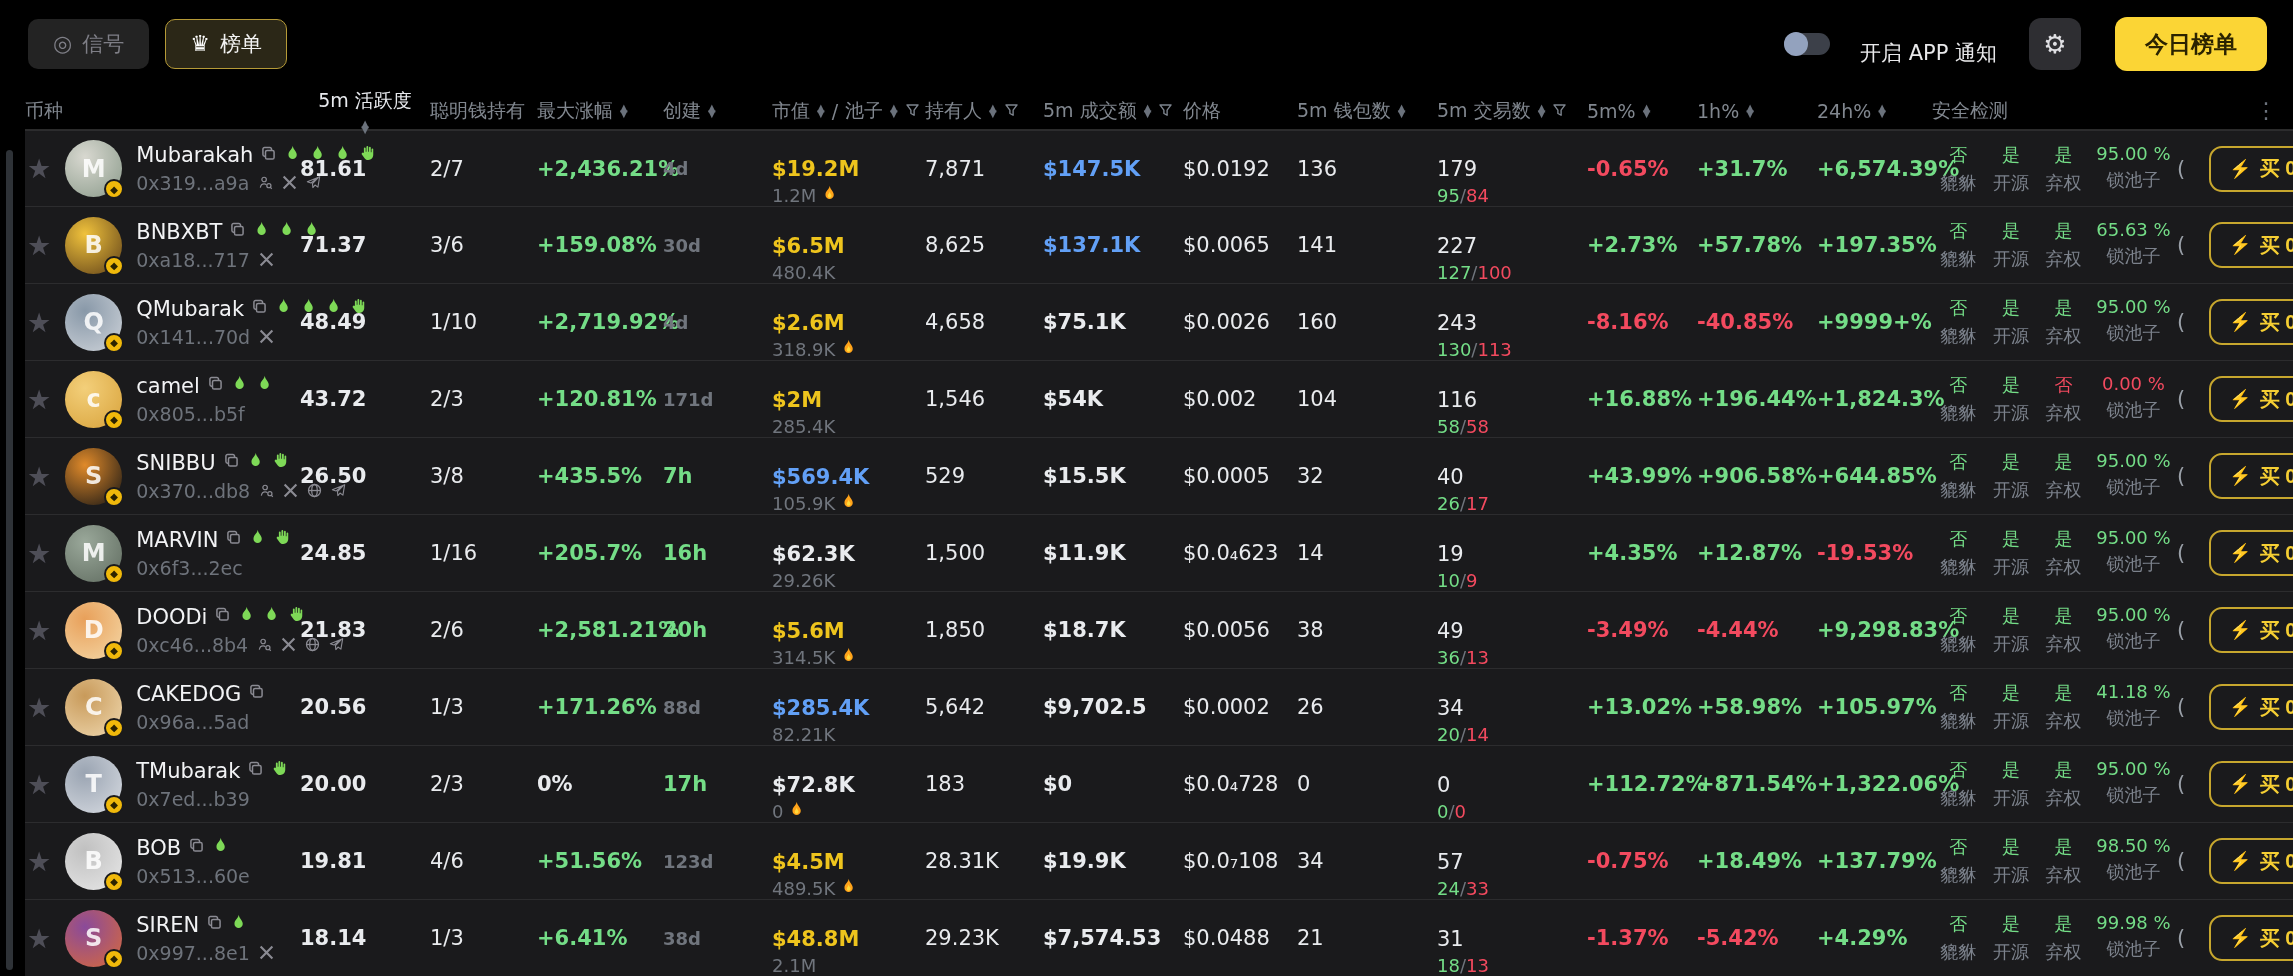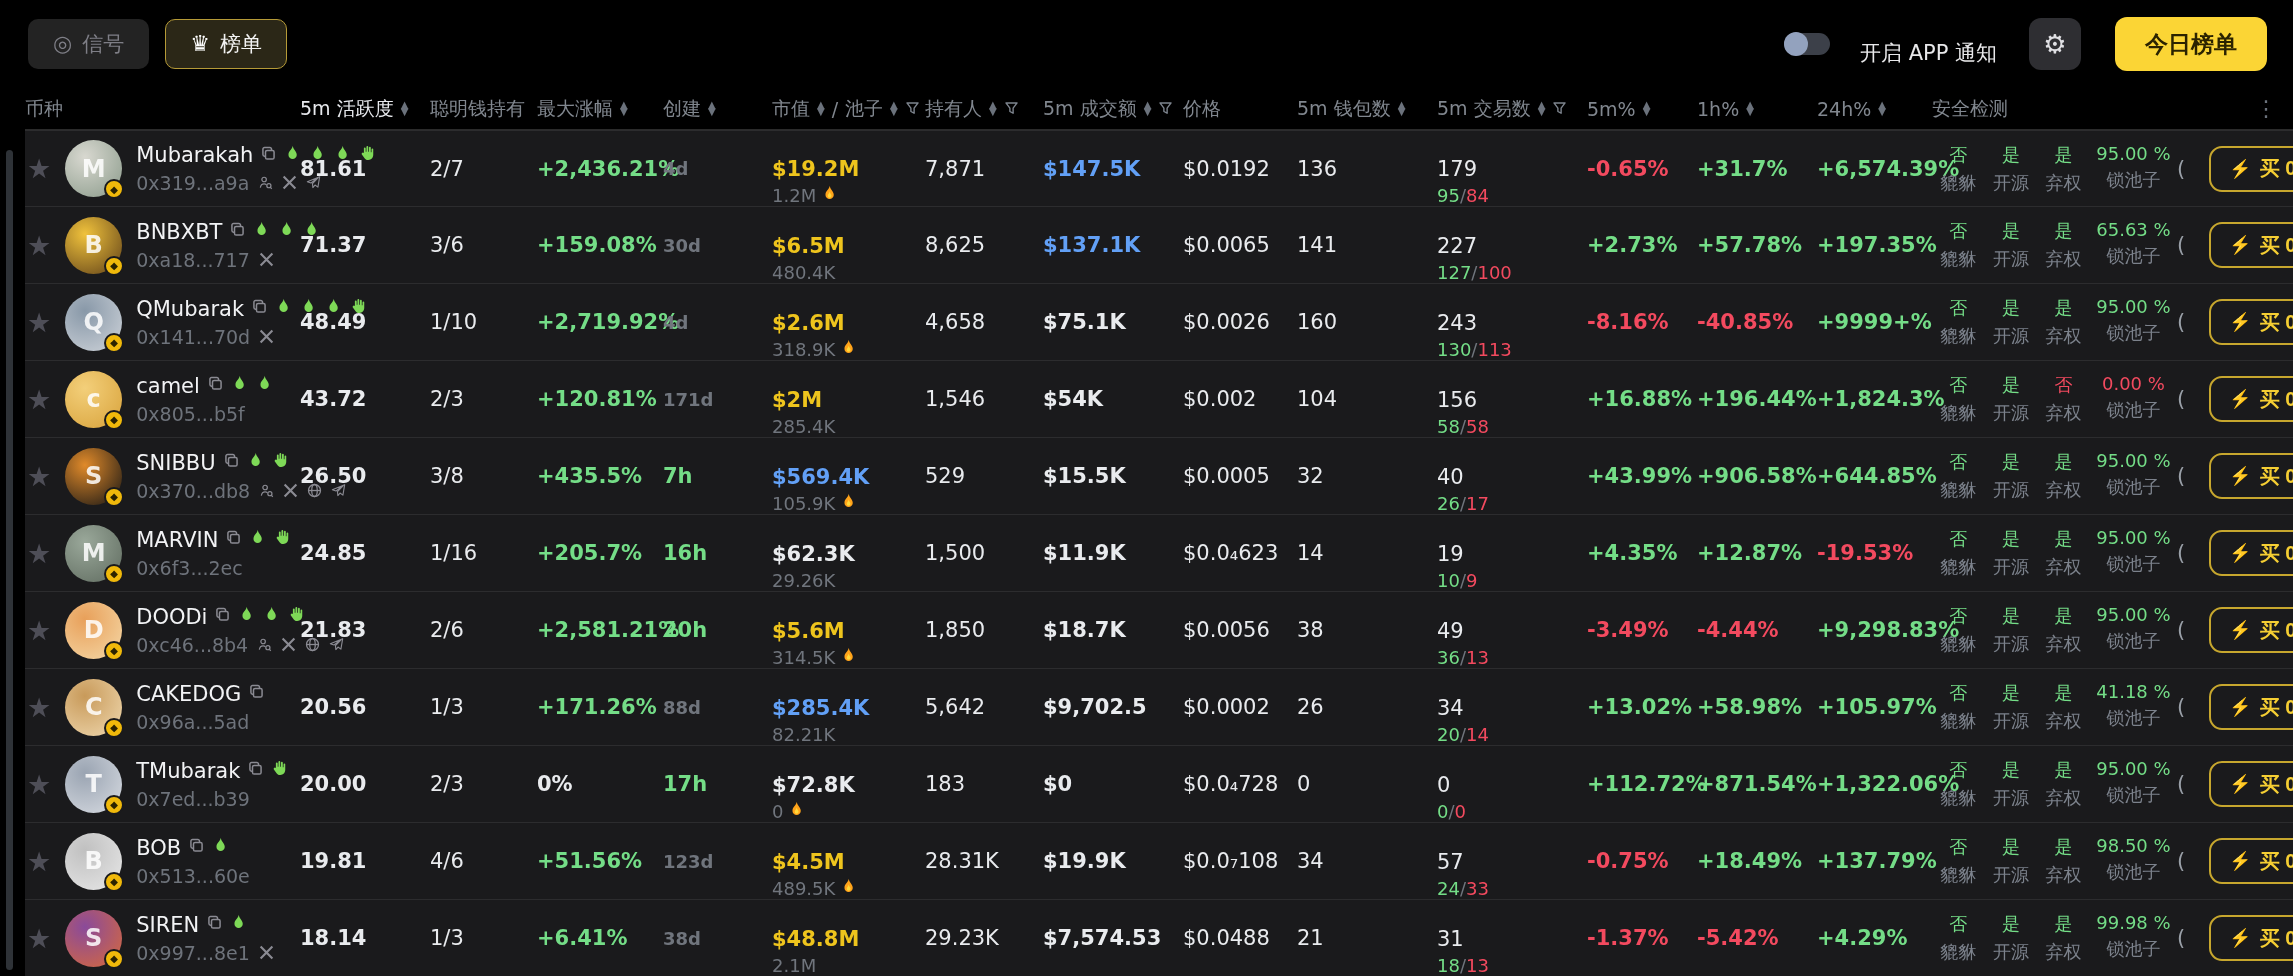--- a/index.html
+++ b/index.html
@@ -22,21 +22,21 @@
     font-size:26px; display:flex; align-items:center; justify-content:center; border:none; cursor:pointer; }
   .today-btn { height:54px; margin-left:18px; padding:0 30px; border:none; border-radius:12px;
     background:#fbd535; color:#2b2300; font-size:23px; font-weight:bold; cursor:pointer; }
 
   
   .left-scrollbar { position:absolute; left:6px; top:150px; bottom:6px; width:7px; border-radius:4px; background:#2e3237; }
   .table { position:absolute; left:25px; right:0; top:88px; }
   .grid { display:grid; grid-template-columns:275px 130px 107px 126px 109px 153px 118px 140px 114px 140px 150px 110px 120px 115px 245px 1fr; align-items:center; }
   .thead { height:42px; color:#81878f; font-size:19px; border-bottom:1px solid #2b2b2b; }
   .thead .hcell { display:flex; align-items:center; gap:7px; white-space:nowrap; }
-  .thead .hcell.bright { color:#e8eaee; }
+  .thead .hcell.bright { color:#e8eaee;flex-direction:column; }
   .sort { display:inline-flex; flex-direction:column; line-height:0.62; font-size:10px; color:#6b727c; }
   .funnel-icon svg, .sort { flex:none; }
   .hcell.right { justify-content:flex-end; padding-right:16px; }
   .dots { color:#6b727c; font-size:22px; }
 
   .trow { height:77px; background:#1a1a1c; border-bottom:1px solid #2c2c2e; cursor:pointer; }
   .trow:first-child { border-top:1px solid #2c2c2e; }
 
   .cell { white-space:nowrap; }
   .c-token { display:flex; align-items:center; gap:14px; padding-left:2px; }
@@ -477,21 +477,21 @@
             <span class="val bold yellow">$2M</span>
             <span class="pool-line">
               <span class="sub">285.4K</span>
             </span>
           </div>
           <div class="cell val">1,546</div>
           <div class="cell val bold white">$54K</div>
           <div class="cell val">$0.002</div>
           <div class="cell val">104</div>
           <div class="cell two-line">
-            <span class="val">156</span>
+            <span class="val">116</span>
             <span class="tx-line">
               <span class="green">58</span>
               <span class="tx-sep">/</span>
               <span class="red">58</span>
             </span>
           </div>
           <div class="cell val bold green">+16.88%</div>
           <div class="cell val bold green">+196.44%</div>
           <div class="cell val bold green">+1,824.3%</div>
           <div class="cell sec-wrap">

